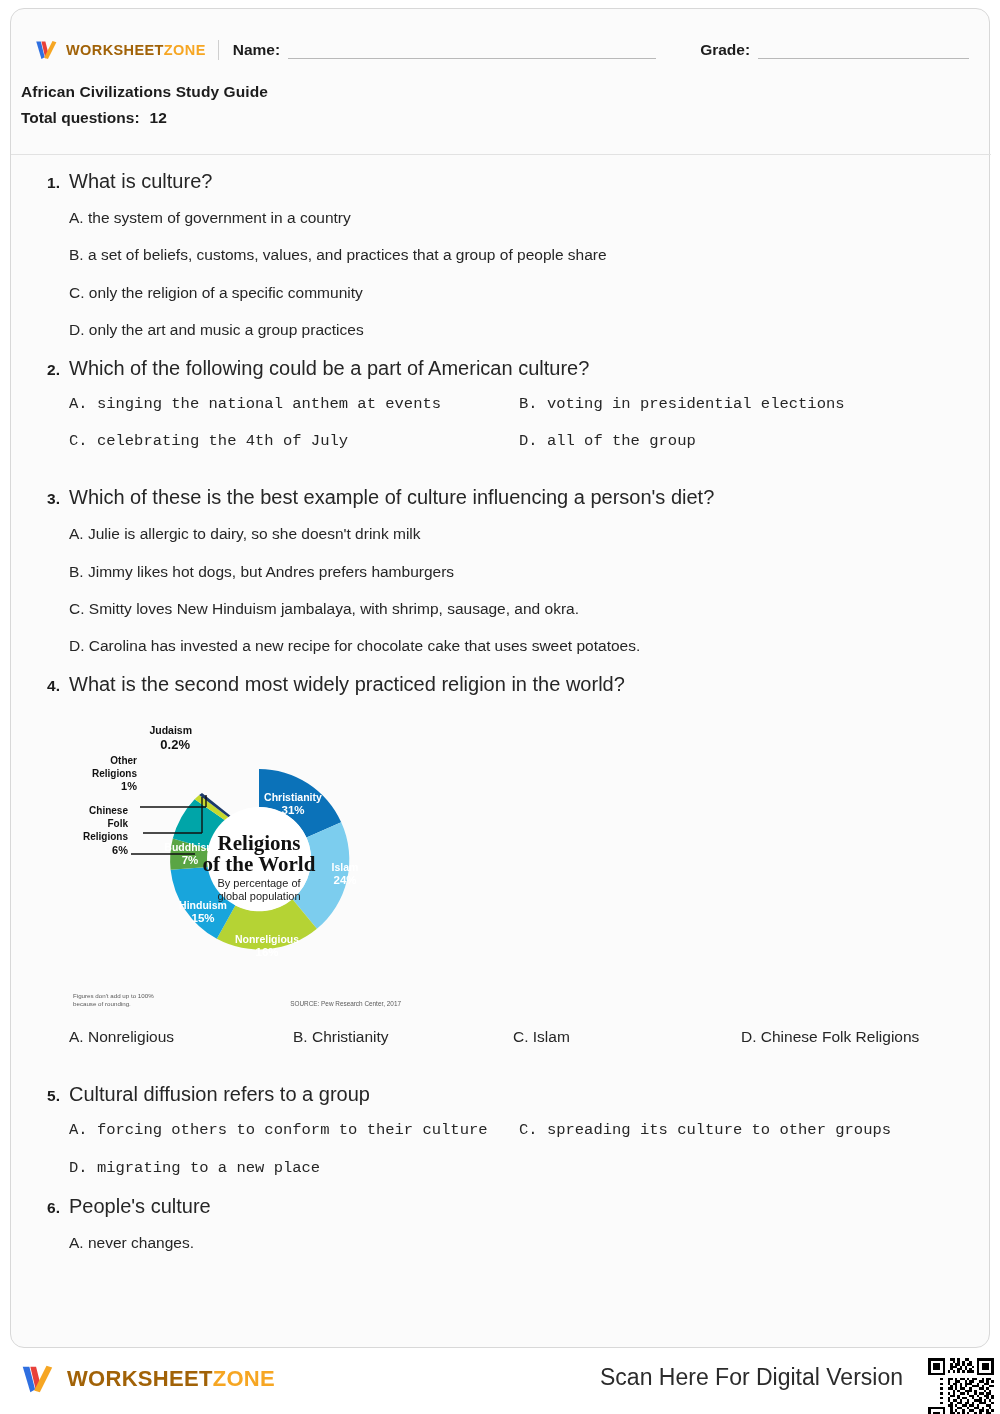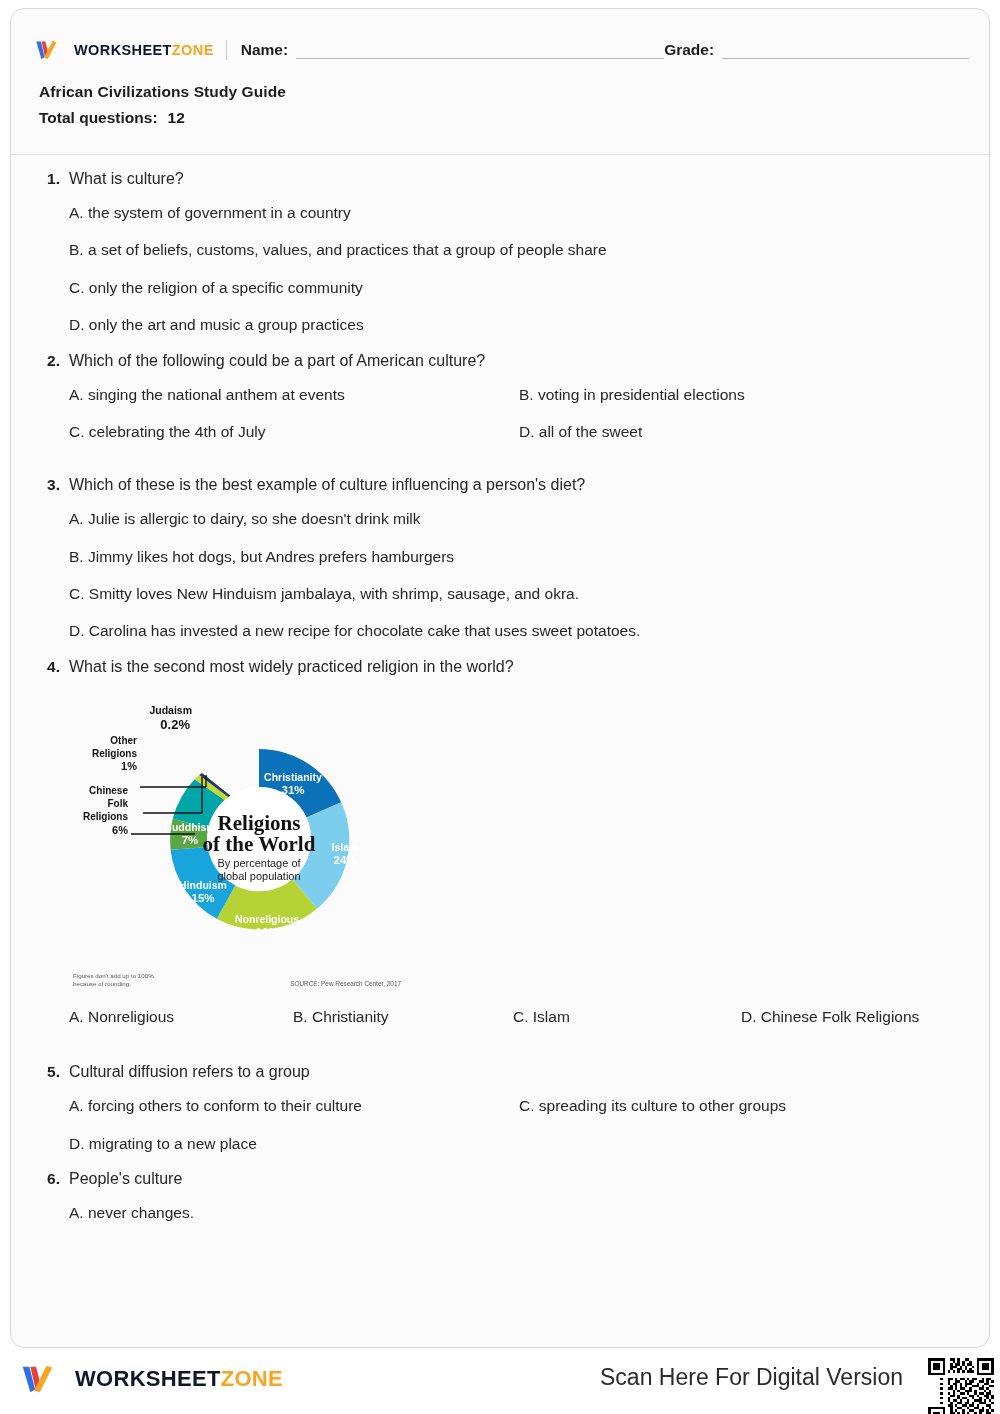--- a/index.html
+++ b/index.html
@@ -61,21 +61,21 @@
     height: 26px;
     flex: none;
     display: block;
   }
   .logo-text {
     font-size: 14.5px;
     font-weight: bold;
     letter-spacing: 0.4px;
     white-space: nowrap;
   }
-  .logo-text .ws { color: #0f172a; margin-left: 8px; }
+  .logo-text .ws { color: #a16207; }
   .logo-text .zn { color: #f6a623; }
 
   .logo-divider {
     width: 1px;
     height: 20px;
     background: #cfcfcf;
     margin: 0 14px 0 12px;
     flex: none;
   }
 
@@ -86,26 +86,26 @@
     white-space: nowrap;
     flex: none;
   }
   .field-rule {
     border-bottom: 1px solid #b9b9b9;
     height: 17px;
     margin-left: 8px;
   }
   .name-rule  { width: 368px; flex: none; }
   .grade-rule { flex: 1 1 auto; }
-  .grade-label { }
+  .grade-label { margin-left: 44px; }
 
   
   .title-block {
     position: absolute;
-    left: 28px;
+    left: 10px;
     top: 74px;
     width: 900px;
   }
   .doc-title {
     font-size: 15.5px;
     font-weight: bold;
     color: #1c1c1c;
     margin: 0 0 8px 0;
     letter-spacing: 0.1px;
   }
@@ -147,21 +147,21 @@
   .q-num {
     font-size: 15.5px;
     font-weight: bold;
     width: 27px;
     flex: none;
     text-align: right;
     margin-right: 9px;
     color: #1c1c1c;
   }
   .q-text {
-    font-size: 16px;
+    font-size: 20px;
     color: #262626;
     line-height: 1.25;
   }
 
   .choices { padding-left: 36px; }
   .choice {
     font-size: 15.5px;
     color: #262626;
     line-height: 1.25;
     margin-bottom: 18px;
@@ -169,20 +169,21 @@
   .choice:last-child { margin-bottom: 0; }
 
   .choices.cols2 {
     display: flex;
     flex-wrap: wrap;
   }
   .choices.cols2 .choice {
     width: 50%;
     box-sizing: border-box;
     padding-right: 15px;
+    font-family: Liberation Mono, monospace;
   }
   .choices.cols4 {
     display: flex;
     flex-wrap: nowrap;
   }
   .choices.cols4 .choice {
     flex: none;
     box-sizing: border-box;
     margin-bottom: 6px;
   }
@@ -313,21 +314,21 @@
 
       <div class="q-block">
         <div class="q-head">
           <div class="q-num">2.</div>
           <div class="q-text">Which of the following could be a part of American culture?</div>
         </div>
         <div class="choices cols2">
           <div class="choice">A. singing the national anthem at events</div>
           <div class="choice">B. voting in presidential elections</div>
           <div class="choice">C. celebrating the 4th of July</div>
-          <div class="choice">D. all of the sweet</div>
+          <div class="choice">D. all of the group</div>
         </div>
       </div>
 
       <div class="q-block">
         <div class="q-head">
           <div class="q-num">3.</div>
           <div class="q-text">Which of these is the best example of culture influencing a person's diet?</div>
         </div>
         <div class="choices">
           <div class="choice">A. Julie is allergic to dairy, so she doesn't drink milk</div>

